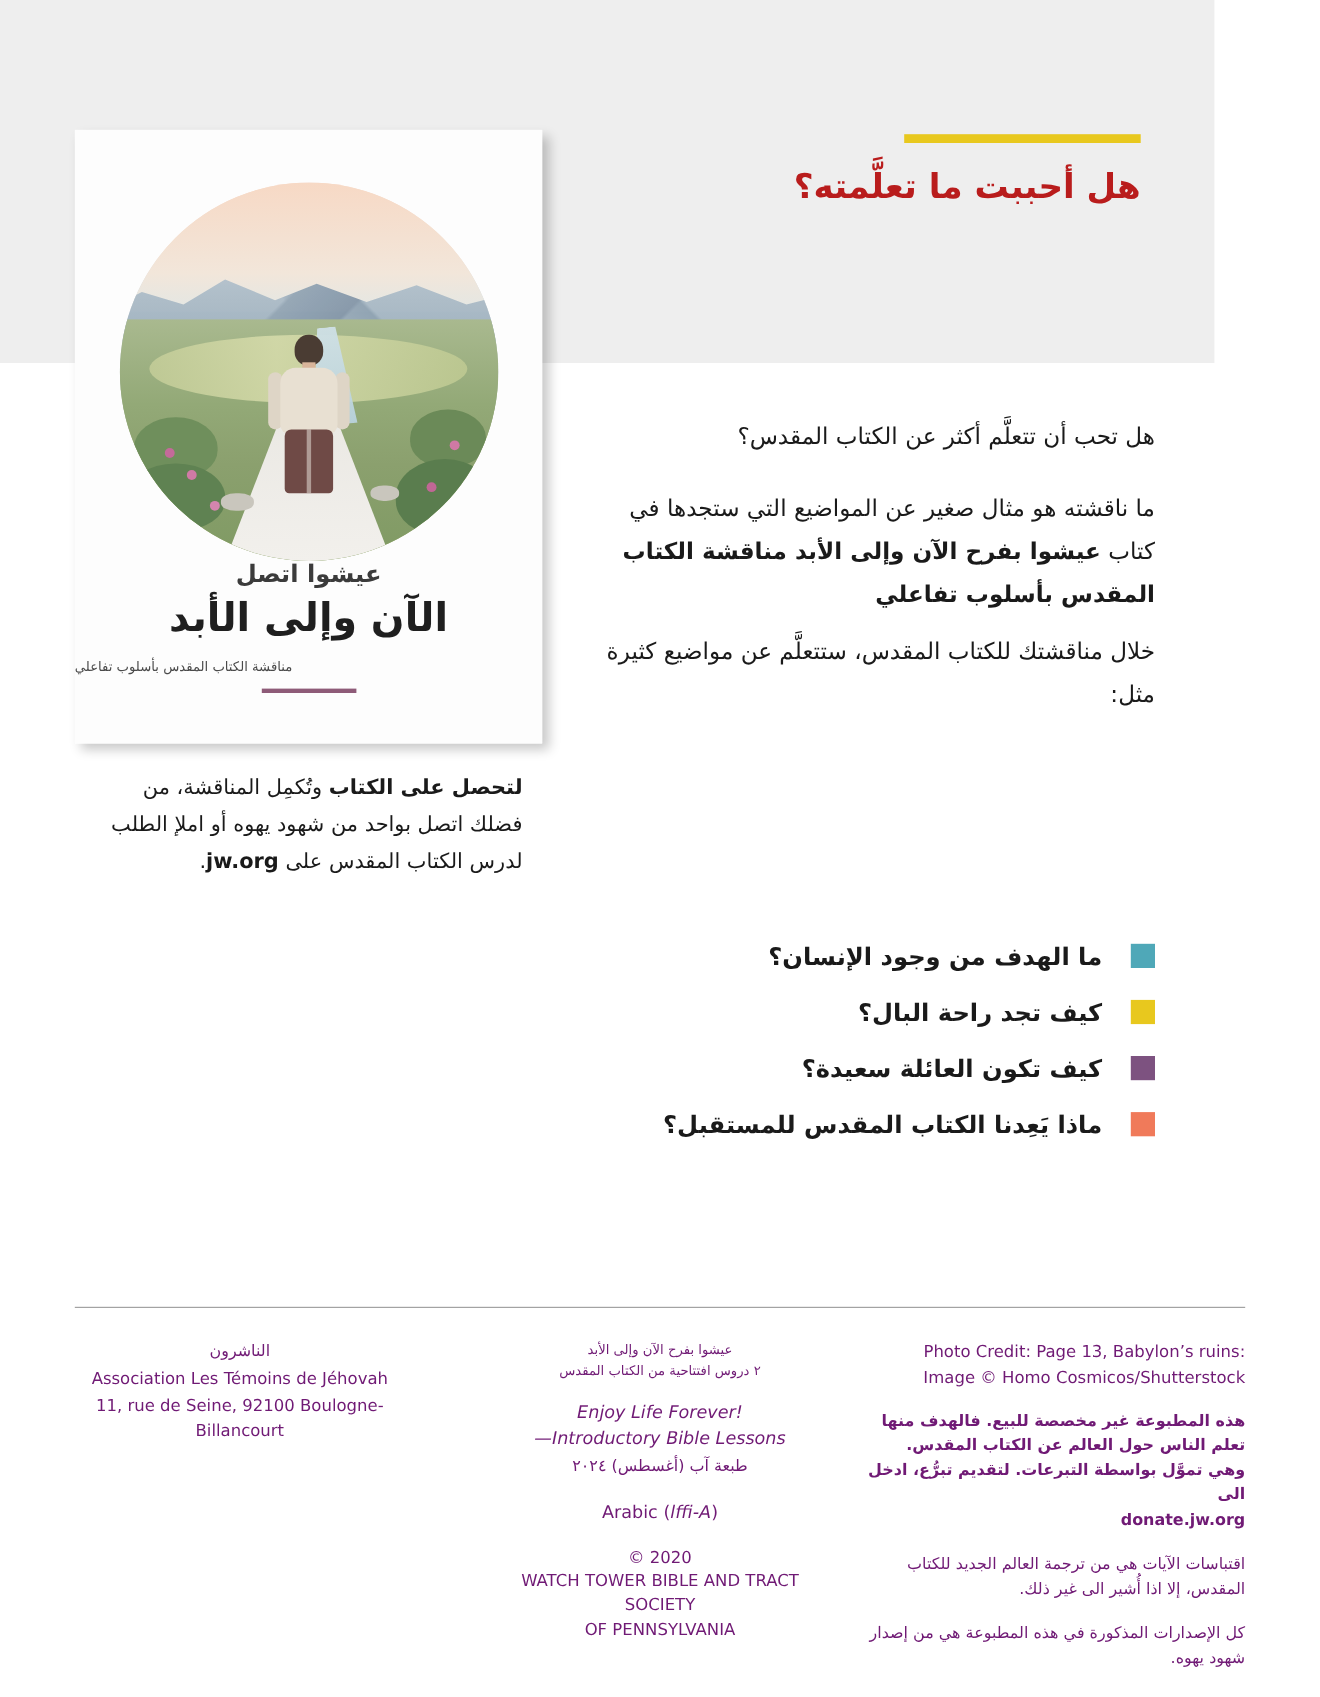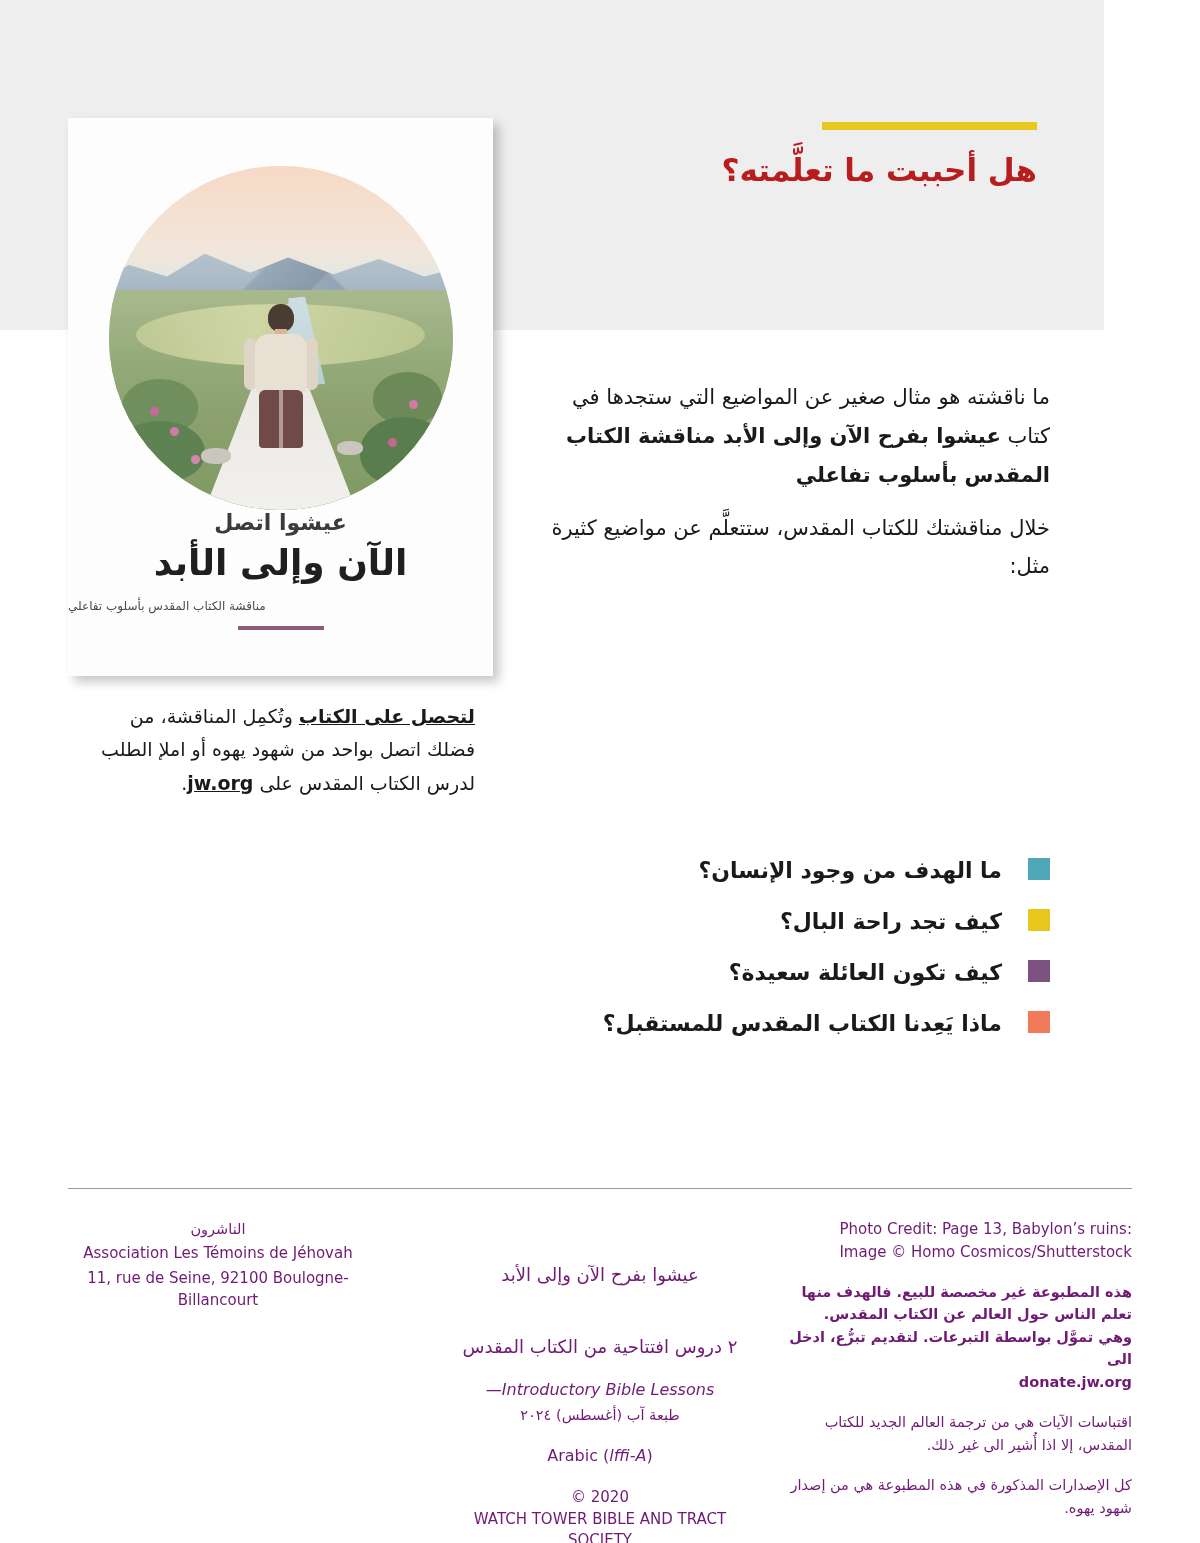--- a/index.html
+++ b/index.html
@@ -195,21 +195,21 @@
     position: absolute;
     left: 90px;
     top: 700px;
     width: 385px;
     text-align: right;
     direction: rtl;
     font-size: 19px;
     line-height: 1.75;
     color: #1a1a1a;
   }
-  .cover-caption b { font-weight: bold; text-decoration: underline; }
+  .cover-caption b { font-weight: bold; }
 
   
   .body-col {
     position: absolute;
     right: 150px;
     top: 378px;
     width: 510px;
     text-align: right;
     direction: rtl;
   }
@@ -284,21 +284,21 @@
   .foot-right .bold-blk { font-weight: bold; margin-top: 18px; }
   .foot-right .plain { margin-top: 18px; }
 
   .foot-mid {
     left: 50%;
     transform: translateX(-50%);
     width: 320px;
     text-align: center;
     direction: rtl;
   }
-  .foot-mid .ar { font-size: 18px; line-height: 1.6; margin-top: 43px; }
+  .foot-mid .ar { font-size: 12px; line-height: 1.6; }
   .foot-mid .en {
     direction: ltr;
     font-size: 16px;
     line-height: 1.5;
     margin-top: 16px;
     font-style: italic;
   }
   .foot-mid .ed { font-size: 14.5px; margin-top: 2px; }
   .foot-mid .lang { direction: ltr; font-size: 16px; margin-top: 18px; font-style: normal; }
   .foot-mid .lang i { font-style: italic; }
@@ -358,20 +358,21 @@
   </div>
 </div>
 
 <div class="cover-caption">
   <b>لتحصل على الكتاب</b>
   <span>وتُكمِل المناقشة، من فضلك اتصل بواحد من شهود يهوه أو املإ الطلب لدرس الكتاب المقدس على</span>
   <b>jw.org</b><span>.</span>
 </div>
 
 <div class="body-col">
+  <p>هل تحب أن تتعلَّم أكثر عن الكتاب المقدس؟</p>
   <p class="tight">
     <span>ما ناقشته هو مثال صغير عن المواضيع التي ستجدها في كتاب</span>
     <b>عيشوا بفرح الآن وإلى الأبد مناقشة الكتاب المقدس بأسلوب تفاعلي</b>
   </p>
   <p>خلال مناقشتك للكتاب المقدس، ستتعلَّم عن مواضيع كثيرة مثل:</p>
 </div>
 
 <div class="topic-list">
   <div class="topic-row">
     <span class="topic-swatch" style="background:#4fa8b8"></span>
@@ -403,20 +404,21 @@
     <div style="direction:ltr;text-align:right;">donate.jw.org</div>
   </div>
   <div class="plain">اقتباسات الآيات هي من ترجمة العالم الجديد للكتاب المقدس، إلا اذا أُشير الى غير ذلك.</div>
   <div class="plain">كل الإصدارات المذكورة في هذه المطبوعة هي من إصدار شهود يهوه.</div>
 </div>
 
 <div class="foot-col foot-mid">
   <div class="ar">عيشوا بفرح الآن وإلى الأبد</div>
   <div class="ar">٢ دروس افتتاحية من الكتاب المقدس</div>
   <div class="en">
+    <div>Enjoy Life Forever!</div>
     <div>—Introductory Bible Lessons</div>
   </div>
   <div class="ed">طبعة آب (أغسطس) ٢٠٢٤</div>
   <div class="lang">
     <span>Arabic (</span><i>lffi-A</i><span>)</span>
   </div>
   <div class="copy">
     <div>© 2020</div>
     <div>WATCH TOWER BIBLE AND TRACT SOCIETY</div>
     <div>OF PENNSYLVANIA</div>

